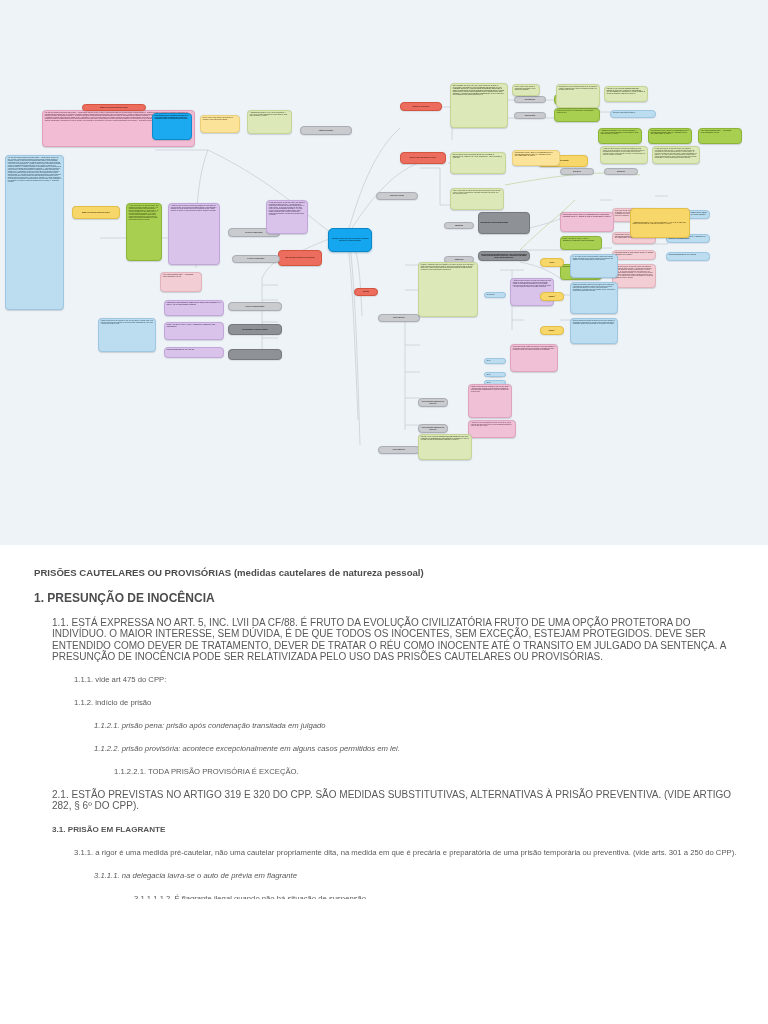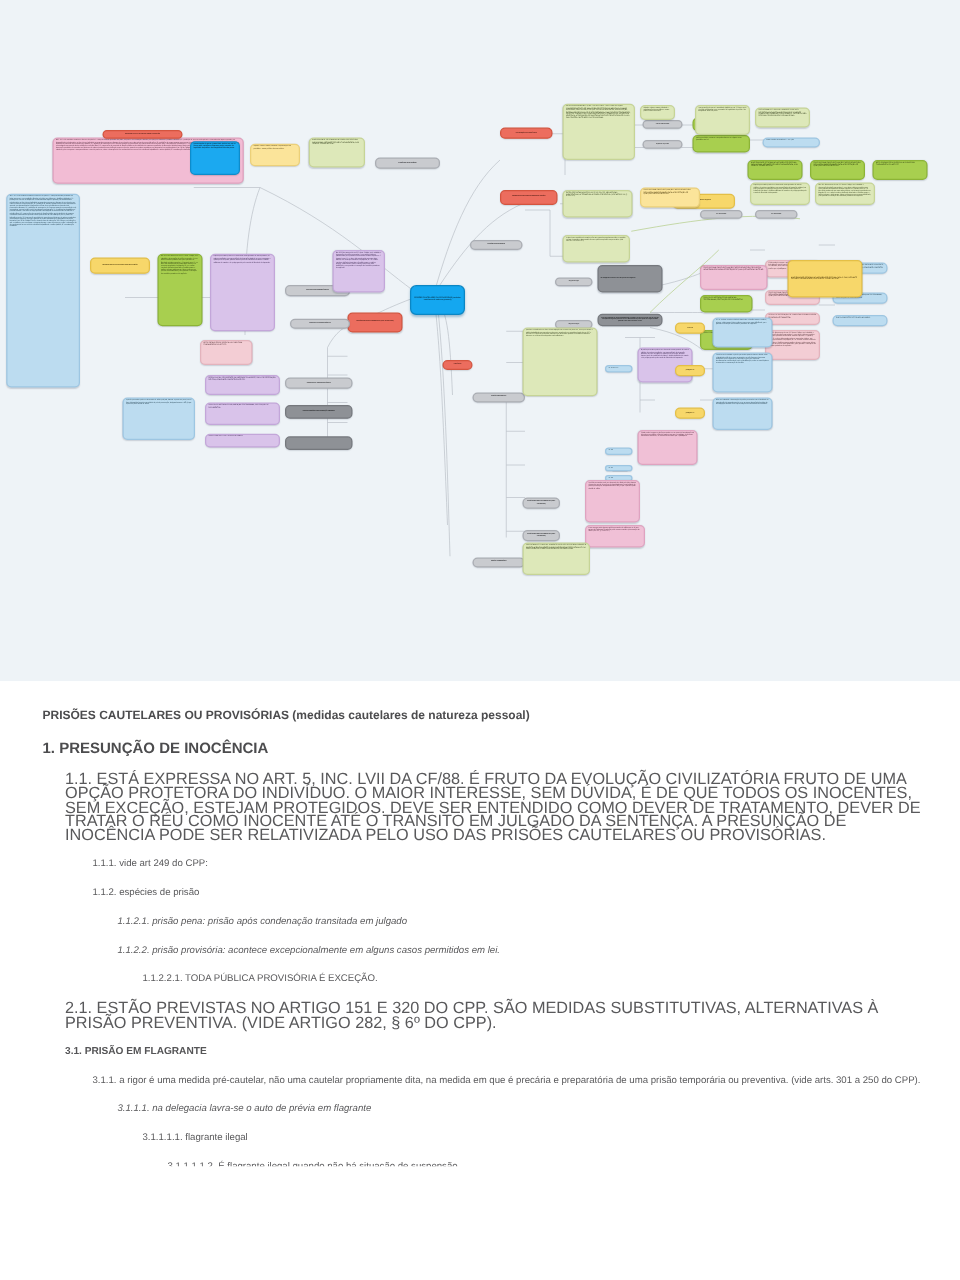--- a/index.html
+++ b/index.html
@@ -55,21 +55,21 @@
 
   
   .doc{
     position:absolute;left:0;top:545px;width:768px;height:479px;
     background:#ffffff;overflow:hidden;
   }
   .doc-inner{padding:22px 28px 0 34px;}
   .ln{color:#59595b;margin:0 0 12px 0;}
   .ln.title{font-size:9.6px;font-weight:bold;color:#4c4c4e;margin-bottom:13px;line-height:12px;}
   .ln.h1{font-size:12px;font-weight:bold;color:#4c4c4e;margin-bottom:13px;line-height:12px;}
-  .ln.l2{font-size:13px;line-height:11.3px;margin-left:18px;margin-bottom:12px;}
+  .ln.l2{font-size:10px;line-height:11.3px;margin-left:18px;margin-bottom:12px;}
   .ln.l2b{font-size:8.1px;line-height:11.3px;margin-left:18px;margin-bottom:12px;font-weight:bold;color:#555557;}
   .ln.l3{font-size:7.7px;line-height:11px;margin-left:40px;margin-bottom:12px;}
   .ln.l4{font-size:7.7px;line-height:11px;margin-left:60px;margin-bottom:12px;font-style:italic;}
   .ln.l5{font-size:7.7px;line-height:11px;margin-left:80px;margin-bottom:12px;}
   .ln.l6{font-size:7.7px;line-height:11px;margin-left:100px;margin-bottom:12px;}
   .ln.clip{max-height:6px;overflow:hidden;}
 </style>
 </head>
 <body>
 
@@ -323,41 +323,40 @@
 
   <div class="doc">
     <div class="doc-inner">
 
       <div class="ln title">PRISÕES CAUTELARES OU PROVISÓRIAS (medidas cautelares de natureza pessoal)</div>
 
       <div class="ln h1">1. PRESUNÇÃO DE INOCÊNCIA</div>
 
       <div class="ln l2">1.1. ESTÁ EXPRESSA NO ART. 5, INC. LVII DA CF/88. É FRUTO DA EVOLUÇÃO CIVILIZATÓRIA FRUTO DE UMA OPÇÃO PROTETORA DO INDIVÍDUO. O MAIOR INTERESSE, SEM DÚVIDA, É DE QUE TODOS OS INOCENTES, SEM EXCEÇÃO, ESTEJAM PROTEGIDOS. DEVE SER ENTENDIDO COMO DEVER DE TRATAMENTO, DEVER DE TRATAR O RÉU COMO INOCENTE ATÉ O TRANSITO EM JULGADO DA SENTENÇA. A PRESUNÇÃO DE INOCÊNCIA PODE SER RELATIVIZADA PELO USO DAS PRISÕES CAUTELARES OU PROVISÓRIAS.</div>
 
-      <div class="ln l3">1.1.1. vide art 249 do CPP:</div>
-
-      <div class="ln l3">1.1.2. espécies de prisão</div>
+      <div class="ln l3">1.1.1. vide art 475 do CPP:</div>
+
+      <div class="ln l3">1.1.2. indício de prisão</div>
 
       <div class="ln l4">1.1.2.1. prisão pena: prisão após condenação transitada em julgado</div>
 
       <div class="ln l4">1.1.2.2. prisão provisória: acontece excepcionalmente em alguns casos permitidos em lei.</div>
 
-      <div class="ln l5">1.1.2.2.1. TODA PÚBLICA PROVISÓRIA É EXCEÇÃO.</div>
-
-
-      <div class="ln l2">2.1. ESTÃO PREVISTAS NO ARTIGO 151 E 320 DO CPP. SÃO MEDIDAS SUBSTITUTIVAS, ALTERNATIVAS À PRISÃO PREVENTIVA. (VIDE ARTIGO 282, § 6º DO CPP).</div>
+      <div class="ln l5">1.1.2.2.1. TODA PRISÃO PROVISÓRIA É EXCEÇÃO.</div>
+
+
+      <div class="ln l2">2.1. ESTÃO PREVISTAS NO ARTIGO 319 E 320 DO CPP. SÃO MEDIDAS SUBSTITUTIVAS, ALTERNATIVAS À PRISÃO PREVENTIVA. (VIDE ARTIGO 282, § 6º DO CPP).</div>
 
 
       <div class="ln l2b">3.1. PRISÃO EM FLAGRANTE</div>
 
       <div class="ln l3">3.1.1. a rigor é uma medida pré-cautelar, não uma cautelar propriamente dita, na medida em que é precária e preparatória de uma prisão temporária ou preventiva. (vide arts. 301 a 250 do CPP).</div>
 
       <div class="ln l4">3.1.1.1. na delegacia lavra-se o auto de prévia em flagrante</div>
 
-      <div class="ln l5">3.1.1.1.1. flagrante ilegal</div>
 
 
       <div class="ln l6 clip">3.1.1.1.1.2. É flagrante ilegal quando não há situação de suspensão</div>
 
     </div>
   </div>
 
 </div>
 
 </body></html>

